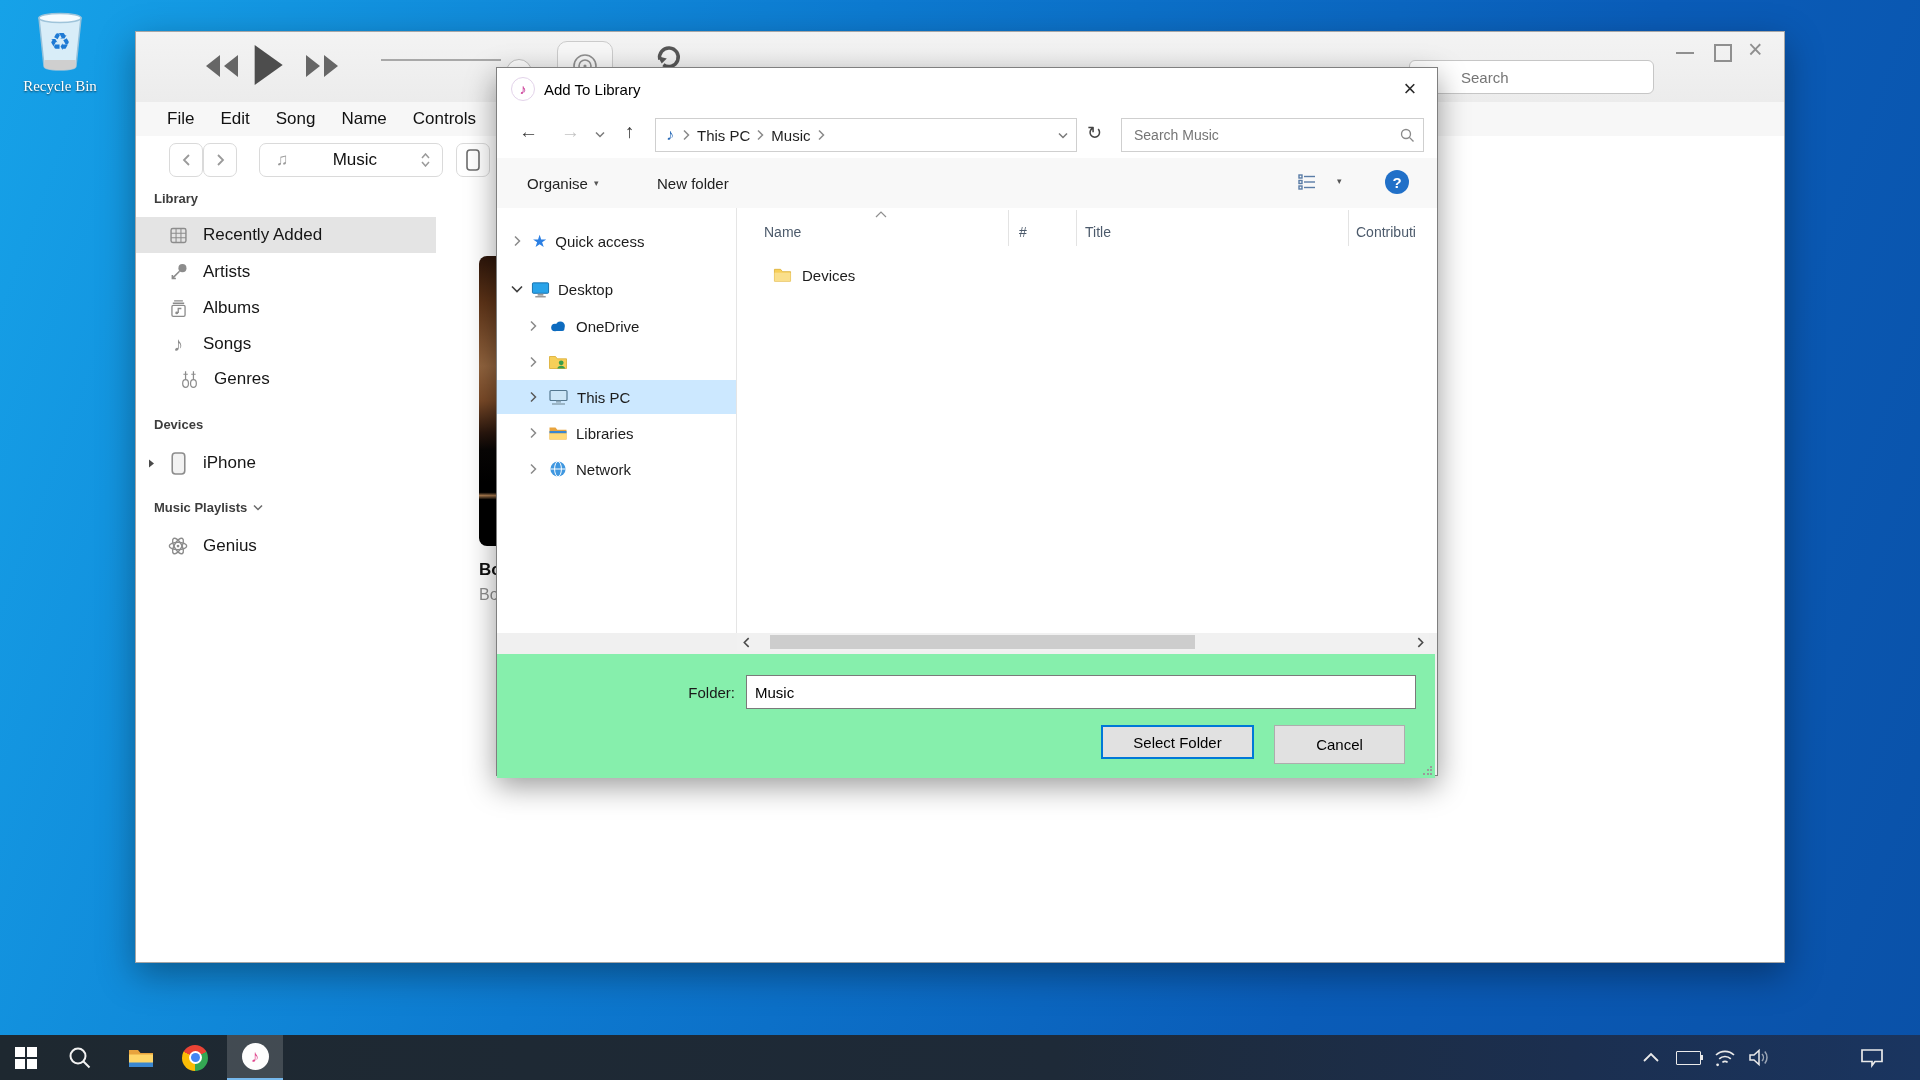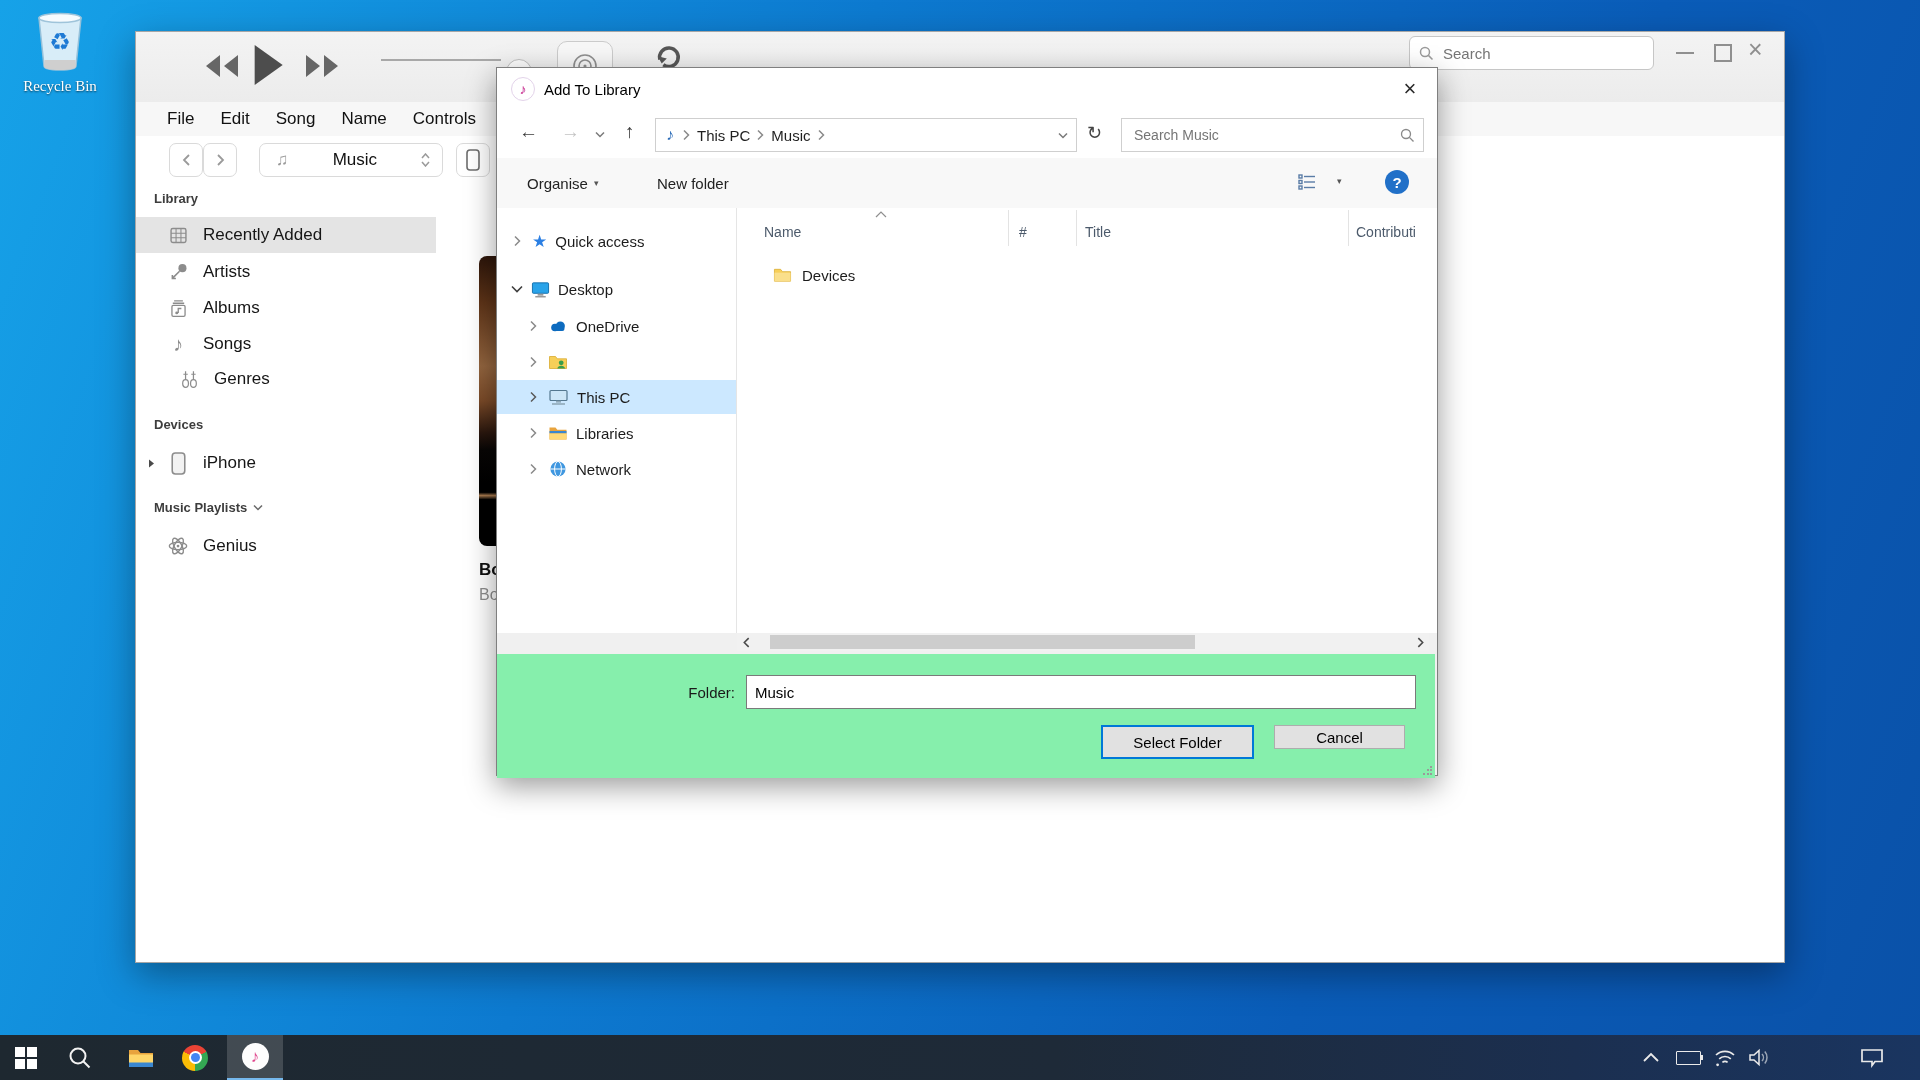--- a/index.html
+++ b/index.html
@@ -111,21 +111,21 @@
           <circle cx="14" cy="14" r="1.6" fill="#8f8f8f"></circle>
           </svg>
       </div>
       <div class="abs" style="left:518px;top:10px;">
         <svg width="28" height="28" viewBox="0 0 24 24">
             <path d="M5 15 a8 8 0 1 1 3 4.5" stroke="#565656" stroke-width="3" fill="none"></path>
             <path d="M3.2 12.2 L6.6 18.4 L11 14.2 Z" fill="#565656"></path>
           </svg>
       </div>
 
-      <div class="abs flexc" style="left:1273px;top:4px;width:243px;height:32px;border:1px solid #c6c6c6;border-radius:6px;background:#fff;">
+      <div class="abs flexc" style="left:1273px;top:28px;width:243px;height:32px;border:1px solid #c6c6c6;border-radius:6px;background:#fff;justify-content:space-between;">
         <svg width="15" height="15" viewBox="0 0 20 20" style="margin-left:9px">
           <circle cx="8" cy="8" r="6" fill="none" stroke="#9b9b9b" stroke-width="2"></circle>
             <path d="M12.5 12.5 L18 18" stroke="#9b9b9b" stroke-width="2"></path>
           </svg>
         <input style="border: 0px; outline: 0px; margin-left: 7px; font-size: 15px; color: rgb(51, 51, 51); width: 190px; background: transparent;" placeholder="Search">
       </div>
 
       <div class="abs" style="left:1540px;top:20px;width:18px;height:2px;background:#8f8f8f;"></div>
       <div class="abs" style="left:1578px;top:12px;width:14px;height:14px;border:2px solid #8f8f8f;"></div>
       <div class="abs" style="left:1612px;top:3px;font-size:25px;color:#8f8f8f;">×</div>
@@ -443,21 +443,21 @@
           </svg>
       </div>
     </div>
 
     <div class="abs" style="left:0;top:586px;width:938px;height:124px;background:#86efac;">
       <div class="abs" style="left:140px;top:30px;width:98px;text-align:right;font-size:15px;color:#1a1a1a;">Folder:</div>
       <input class="abs" style="left: 249px; top: 21px; width: 652px; height: 32px; border: 1px solid rgb(122, 122, 122); padding: 0px 8px; font-size: 15px; color: rgb(0, 0, 0); box-sizing: content-box;" value="Music">
       <div class="abs btn" style="left:604px;top:71px;width:153px;height:34px;border:2px solid #0078d7;box-sizing:border-box;">
         <span>Select Folder</span>
       </div>
-      <div class="abs btn" style="left:777px;top:71px;width:131px;height:24px;border:1px solid #adadad;box-sizing:border-box;">
+      <div class="abs btn" style="left:777px;top:71px;width:131px;height:39px;border:1px solid #adadad;box-sizing:border-box;">
         <span>Cancel</span>
       </div>
       <div class="abs grip"></div>
     </div>
   </div>
 
   <div class="abs taskbar">
     <div class="abs tb-btn" style="left:2px;">
       <svg width="22" height="22" viewBox="0 0 22 22">
         <rect x="0" y="0" width="10" height="10" fill="#fff"></rect>

